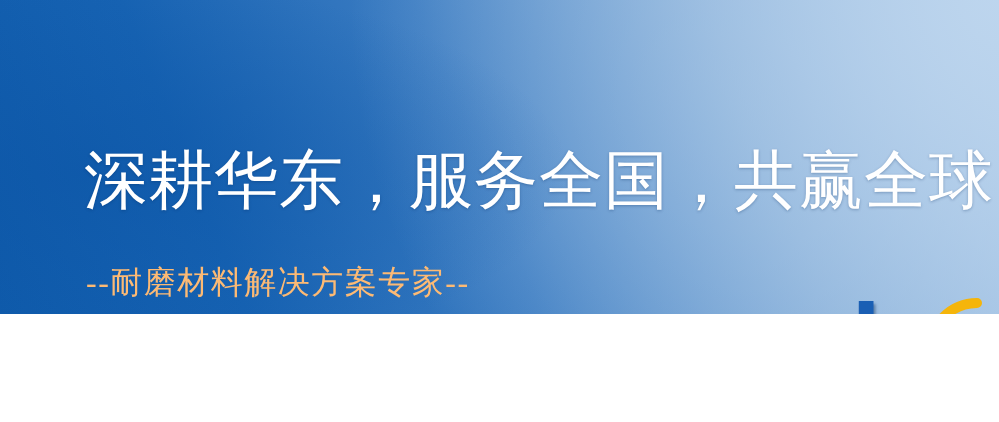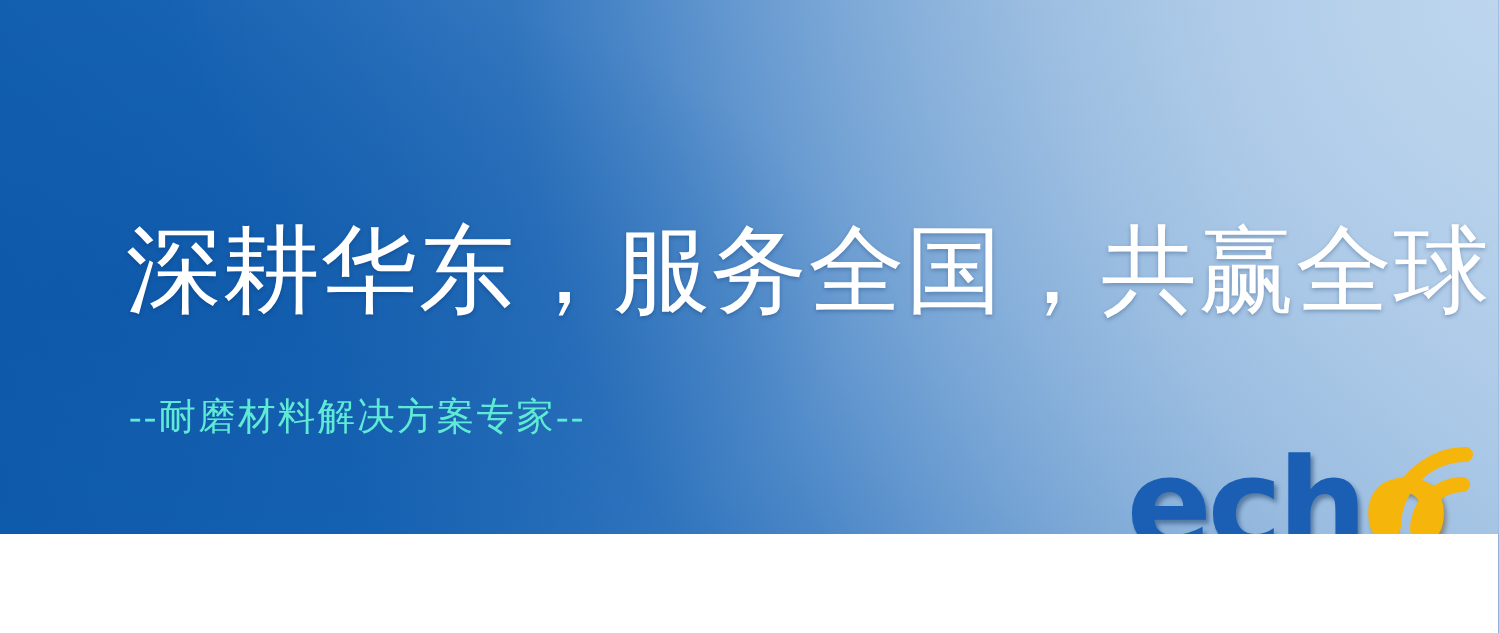--- a/index.html
+++ b/index.html
@@ -3,21 +3,21 @@
 <meta charset="utf-8">
 <style>
   html, body {
     margin: 0;
     padding: 0;
     background: #ffffff;
   }
   #banner {
     position: relative;
     width: 999px;
-    height: 356px;
+    height: 314px;
     overflow: hidden;
     background: #1f62b8;
     font-family: "Liberation Sans", sans-serif;
   }
   
   #banner-bg {
     position: absolute;
     inset: 0;
     background:
       radial-gradient(circle at 100% 0%, rgba(190,214,238,0.95) 0%, rgba(190,214,238,0.0) 62%),
@@ -40,23 +40,23 @@
     letter-spacing: 1px;
     white-space: nowrap;
     text-shadow: 0 1px 3px rgba(0,40,90,0.30);
   }
 
   #subtitle {
     position: absolute;
     left: 86px;
     top: 266px;
     font-family: "Liberation Serif", "DejaVu Serif", serif;
-    font-size: 25px;
+    font-size: 32px;
     line-height: 1;
-    color: #5eead4;
+    color: #fdba74;
     letter-spacing: 1.5px;
     white-space: nowrap;
   }
 
   
   #logo {
     position: absolute;
     left: 745px;
     top: 298px;
     width: 250px;

